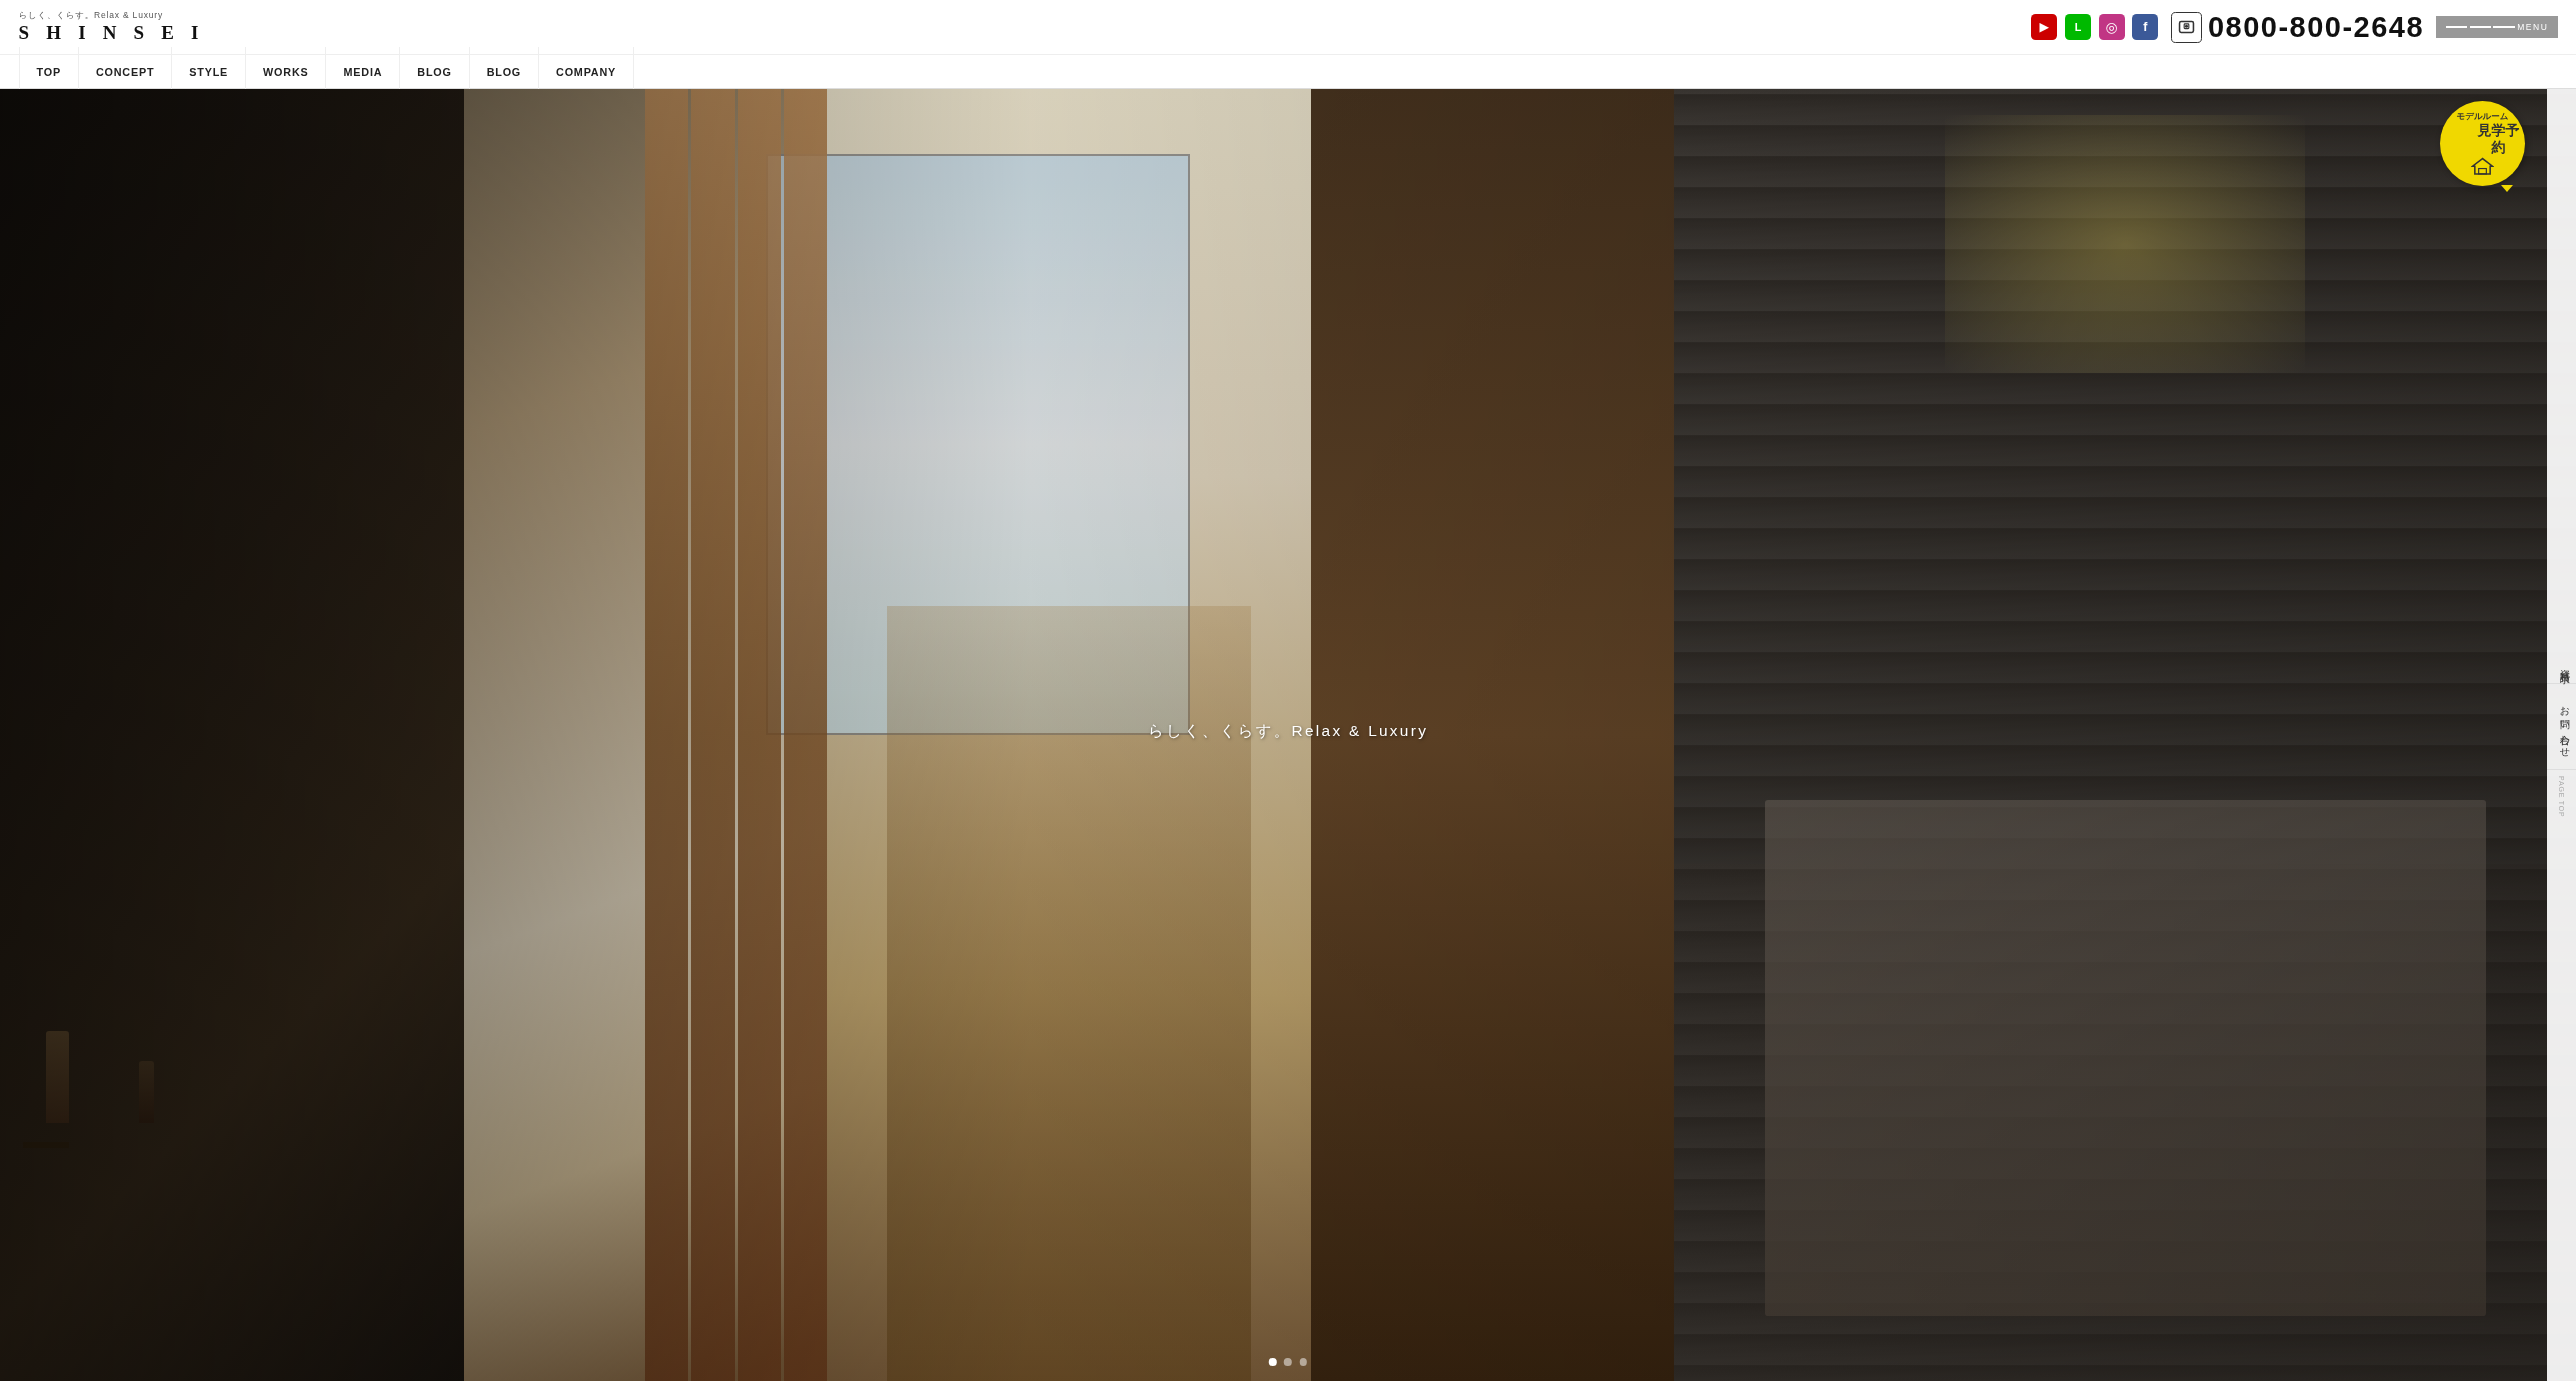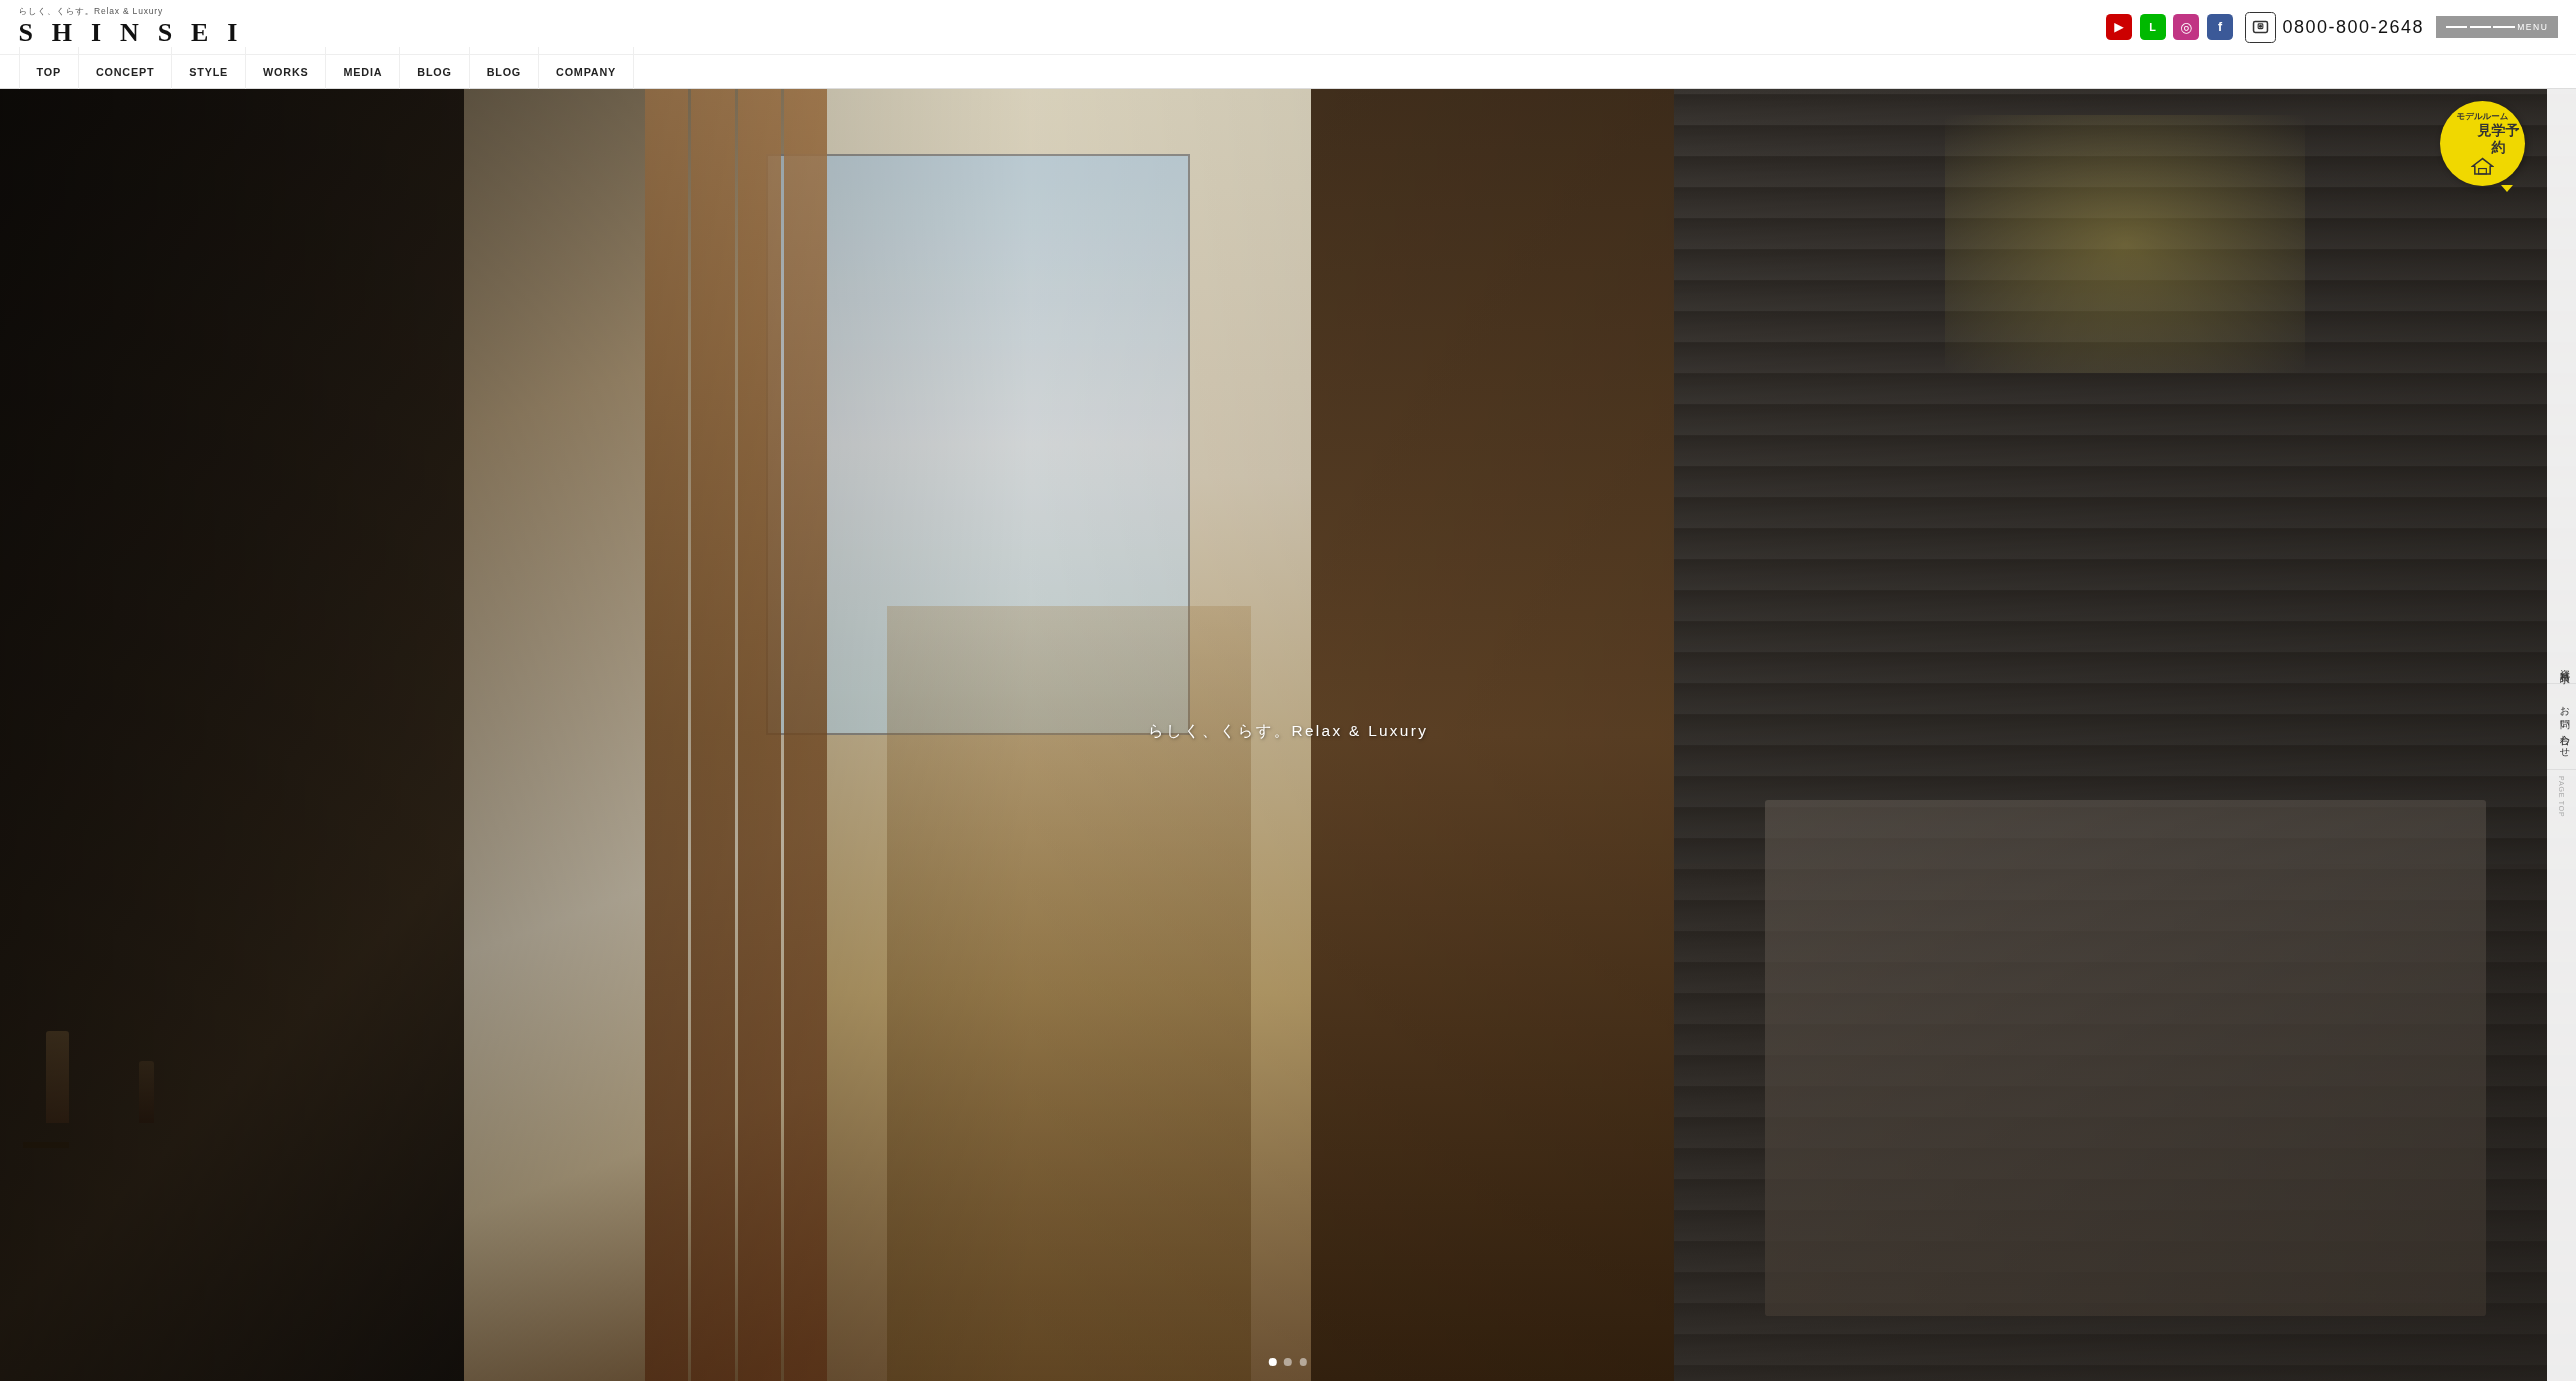--- a/index.html
+++ b/index.html
@@ -18,21 +18,21 @@
     .logo-area {
       display: flex;
       flex-direction: column;
     }
     .logo-tagline {
       font-size: 8.5px;
       color: #555;
       letter-spacing: 0.8px;
     }
     .logo-text {
-      font-size: 26px;
+      font-size: 19px;
       font-weight: 700;
       letter-spacing: 6.2px;
       color: #111;
       font-family: 'Georgia', serif;
     }
     .header-right {
       display: flex;
       align-items: center;
       gap: 12.3px;
     }
@@ -66,22 +66,22 @@
       width: 31px;
       height: 31px;
       border: 1.5px solid #333;
       border-radius: 4.6px;
       display: flex;
       align-items: center;
       justify-content: center;
       font-size: 14px;
     }
     .phone-number {
-      font-size: 18px;
-      font-weight: 400;
+      font-size: 29px;
+      font-weight: 700;
       color: #111;
       letter-spacing: 1.5px;
     }
     .menu-btn {
       display: flex;
       flex-direction: row;
       align-items: center;
       gap: 2.3px;
       cursor: pointer;
       padding: 6.2px 9.2px;

